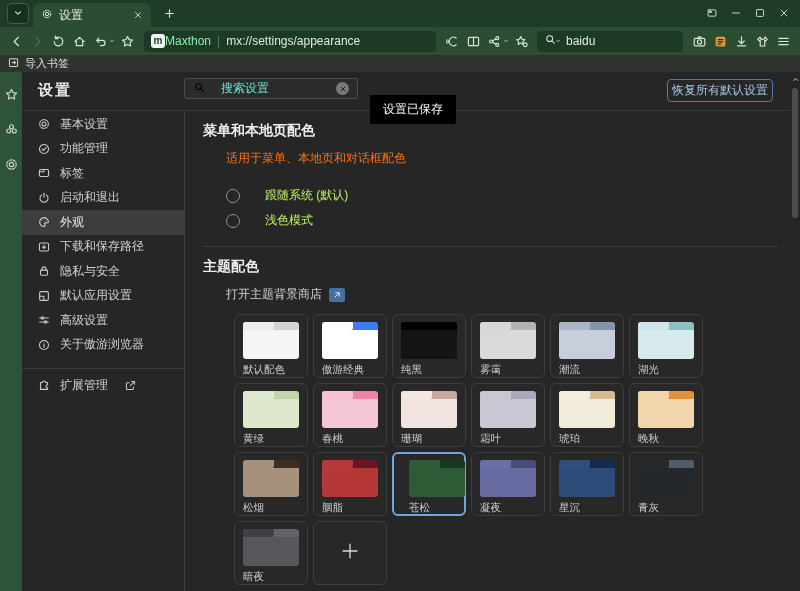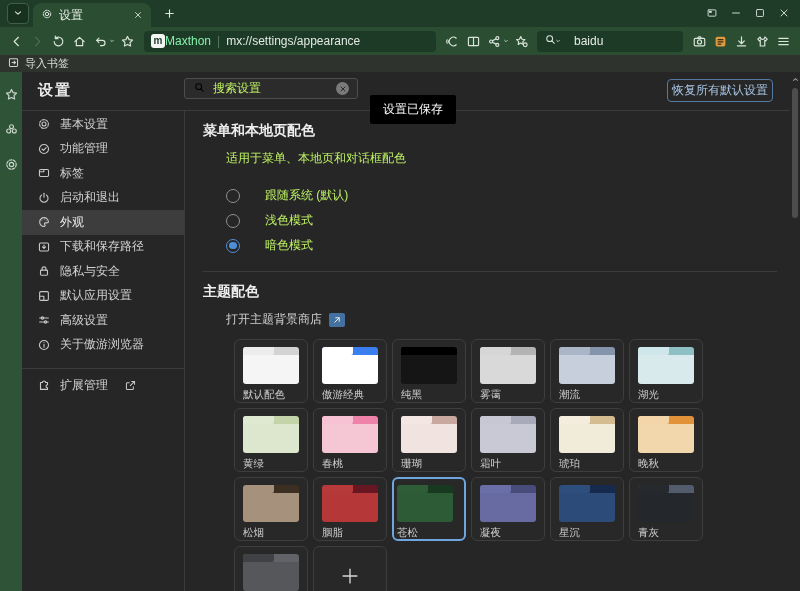--- a/index.html
+++ b/index.html
@@ -25,71 +25,71 @@
   .tb-caret{width:9px;margin-left:-3px;color:#c3d2c6;display:flex;align-items:center;}
   .addr{width:292px;height:21px;background:#1d3a26;border-radius:4px;display:flex;align-items:center;
         padding:0 7px;margin:0 6px;box-sizing:border-box;flex:none;}
   .addr-logo{width:14px;height:14px;background:#f4f6f4;border-radius:3px;color:#1d3a26;font-weight:bold;
              font-size:10px;line-height:14px;text-align:center;flex:none;}
   .addr-brand{color:#86efac;font-size:12px;font-weight:normal;margin-left:0;}
   .addr-sep{color:#567860;margin:0 6px;font-size:12px;}
   .addr-url{color:#e2eae3;font-size:12px;white-space:nowrap;}
   .searchbox{width:146px;height:21px;background:#1d3a26;border-radius:4px;display:flex;align-items:center;
              padding:0 7px;margin:0 5px;box-sizing:border-box;flex:none;color:#d9e4da;}
-  .search-text{color:#e6ece6;font-size:12px;margin-left:11px;}
+  .search-text{color:#e6ece6;font-size:12px;margin-left:3px;}
   .end-cluster{margin-left:auto;display:flex;align-items:center;}
 
   .bookmarkbar{position:absolute;top:55px;left:0;right:0;height:17px;background:#2e332d;display:flex;
                align-items:center;padding-left:7px;color:#cfd6cf;}
   .bm-label{color:#d9dfd9;font-size:11px;margin-left:5px;}
 
   
   .app{position:absolute;top:72px;left:0;right:0;bottom:0;}
   .rail{position:absolute;left:0;top:0;bottom:0;width:22px;background:#2f5336;display:flex;flex-direction:column;
         align-items:center;padding-top:15px;gap:16px;box-sizing:border-box;}
   .rail-icon{color:#dde6de;opacity:.9;display:flex;}
 
   .page{position:absolute;left:22px;right:0;top:0;bottom:0;background:#262626;}
   .page-title{position:absolute;left:16px;top:9px;font-size:15px;font-weight:bold;color:#eaeaea;letter-spacing:2px;}
   .settings-search{position:absolute;left:162px;top:6px;width:174px;height:21px;border:1px solid #4d4d4d;
                    border-radius:3px;background:#2b2b2b;display:flex;align-items:center;padding:0 8px;box-sizing:border-box;}
-  .settings-search .ph{color:#bef264;font-size:12px;margin-left:7px;flex:1;}
+  .settings-search .ph{color:#5eead4;font-size:12px;margin-left:15px;flex:1;}
   .clear-btn{width:13px;height:13px;border-radius:50%;background:#7a7a7a;display:flex;align-items:center;
              justify-content:center;color:#2b2b2b;flex:none;}
   .restore-btn{position:absolute;right:27px;top:7px;height:21px;padding:0 4px;border:1px solid #54789f;
                border-radius:4px;color:#a9c6e6;font-size:12px;background:transparent;display:flex;align-items:center;}
   .header-line{position:absolute;top:38px;left:0;right:10px;border-bottom:1px solid #3b3b3b;}
   .toast{position:absolute;left:348px;top:23px;background:#000;color:#fff;font-size:12px;padding:6px 13px;
          border-radius:2px;z-index:5;}
 
   .menu{position:absolute;left:0;top:39px;bottom:0;width:163px;border-right:1px solid #3b3b3b;
         padding-top:1px;box-sizing:border-box;}
   .menu-item{height:24.5px;display:flex;align-items:center;padding-left:15px;gap:9px;color:#d2d2d2;font-size:12px;}
   .menu-item .mi-icon{display:flex;color:#c8c8c8;flex:none;}
   .menu-item.selected{background:#3d3d3d;color:#e8e8e8;}
   .menu-divider{border-top:1px solid #3b3b3b;margin:11px 0 4px 0;}
   .ext-icon{display:flex;color:#c8c8c8;margin-left:7px;}
 
   .content{position:absolute;left:164px;top:39px;right:10px;bottom:0;padding-left:17px;overflow:hidden;}
   .sec-title{margin-top:11px;font-size:14px;font-weight:bold;color:#ededed;}
-  .sec-desc{margin:10px 0 16px 23px;font-size:12px;color:#bef264;}
+  .sec-desc{margin:10px 0 16px 23px;font-size:12px;color:#f97316;}
   .radio-group{margin:5px 0 0 23px;}
   .radio-row{height:25px;display:flex;align-items:center;gap:9px;}
   .radio{width:14px;height:14px;border-radius:50%;border:1.5px solid #8f8f8f;box-sizing:border-box;
          position:relative;flex:none;}
   .radio.checked{border-color:#4e8fd8;}
   .radio.checked::after{content:"";position:absolute;inset:2.2px;border-radius:50%;background:#4e8fd8;}
   .radio-label{font-size:12px;color:#bef264;margin-left:16px;}
   .sec-divider{border-top:1px solid #3b3b3b;margin-top:13px;width:574px;}
   .store-row{margin:10px 0 0 23px;display:flex;align-items:center;gap:7px;font-size:12px;color:#d0d0d0;}
   .store-icon{width:16px;height:14px;background:#44719f;border-radius:2px;display:flex;align-items:center;
               justify-content:center;color:#e8f0f8;flex:none;}
   .themes-grid{margin:11px 0 0 31px;display:grid;grid-template-columns:repeat(6,74px);gap:5px;width:469px;}
   .theme-cell{height:64px;border:1px solid #3e3e3e;border-radius:6px;padding:7px 0 0 8px;box-sizing:border-box;background:#282828;}
-  .theme-cell.selected{border:2px solid #6ea6dd;padding:6px 0 0 3px;}
+  .theme-cell.selected{border:2px solid #6ea6dd;padding:6px 0 0 15px;}
   .folder{width:56px;height:37px;position:relative;}
   .folder .barp{position:absolute;top:0;left:0;right:0;height:8px;border-radius:3px 3px 0 0;}
   .folder .tabp{position:absolute;top:0;left:0;width:31px;height:8px;border-radius:3px 0 2px 0;}
   .folder .bodyp{position:absolute;top:8px;left:0;right:0;bottom:0;border-radius:0 0 3px 3px;}
   .theme-label{margin-top:4px;font-size:10.5px;color:#cdcdcd;white-space:nowrap;}
   .add-cell{display:flex;align-items:center;justify-content:center;color:#d6d6d6;padding:0;}
 
   .scrollbar{position:absolute;right:0;top:0;bottom:0;width:10px;}
   .sb-up{position:absolute;top:2px;left:0;width:10px;height:10px;color:#9a9a9a;display:flex;align-items:center;justify-content:center;}
   .sb-thumb{position:absolute;top:16px;right:2px;width:6px;height:130px;background:#4d4d4d;border-radius:3px;}
@@ -439,24 +439,20 @@
         <div class="sec-desc">适用于菜单、本地页和对话框配色</div>
         <div class="radio-group" id="radio-group">
             <div class="radio-row">
               <span class="radio"></span>
               <span class="radio-label">跟随系统 (默认)</span>
             </div>
             <div class="radio-row">
               <span class="radio"></span>
               <span class="radio-label">浅色模式</span>
             </div>
-            <div class="radio-row">
-              <span class="radio checked"></span>
-              <span class="radio-label">暗色模式</span>
-            </div>
           </div>
         <div class="sec-divider"></div>
         <div class="sec-title">主题配色</div>
         <div class="store-row">
           <span>打开主题背景商店</span>
           <span class="store-icon" id="store-icon">
               <svg viewBox="0 0 16 16" width="10" height="10" fill="none" stroke="currentColor" stroke-width="1.6" stroke-linecap="round" stroke-linejoin="round">
                 <path d="M4.5 11.5L11.5 4.5M6 4.5h5.5V10"></path>
               </svg>
             </span>

